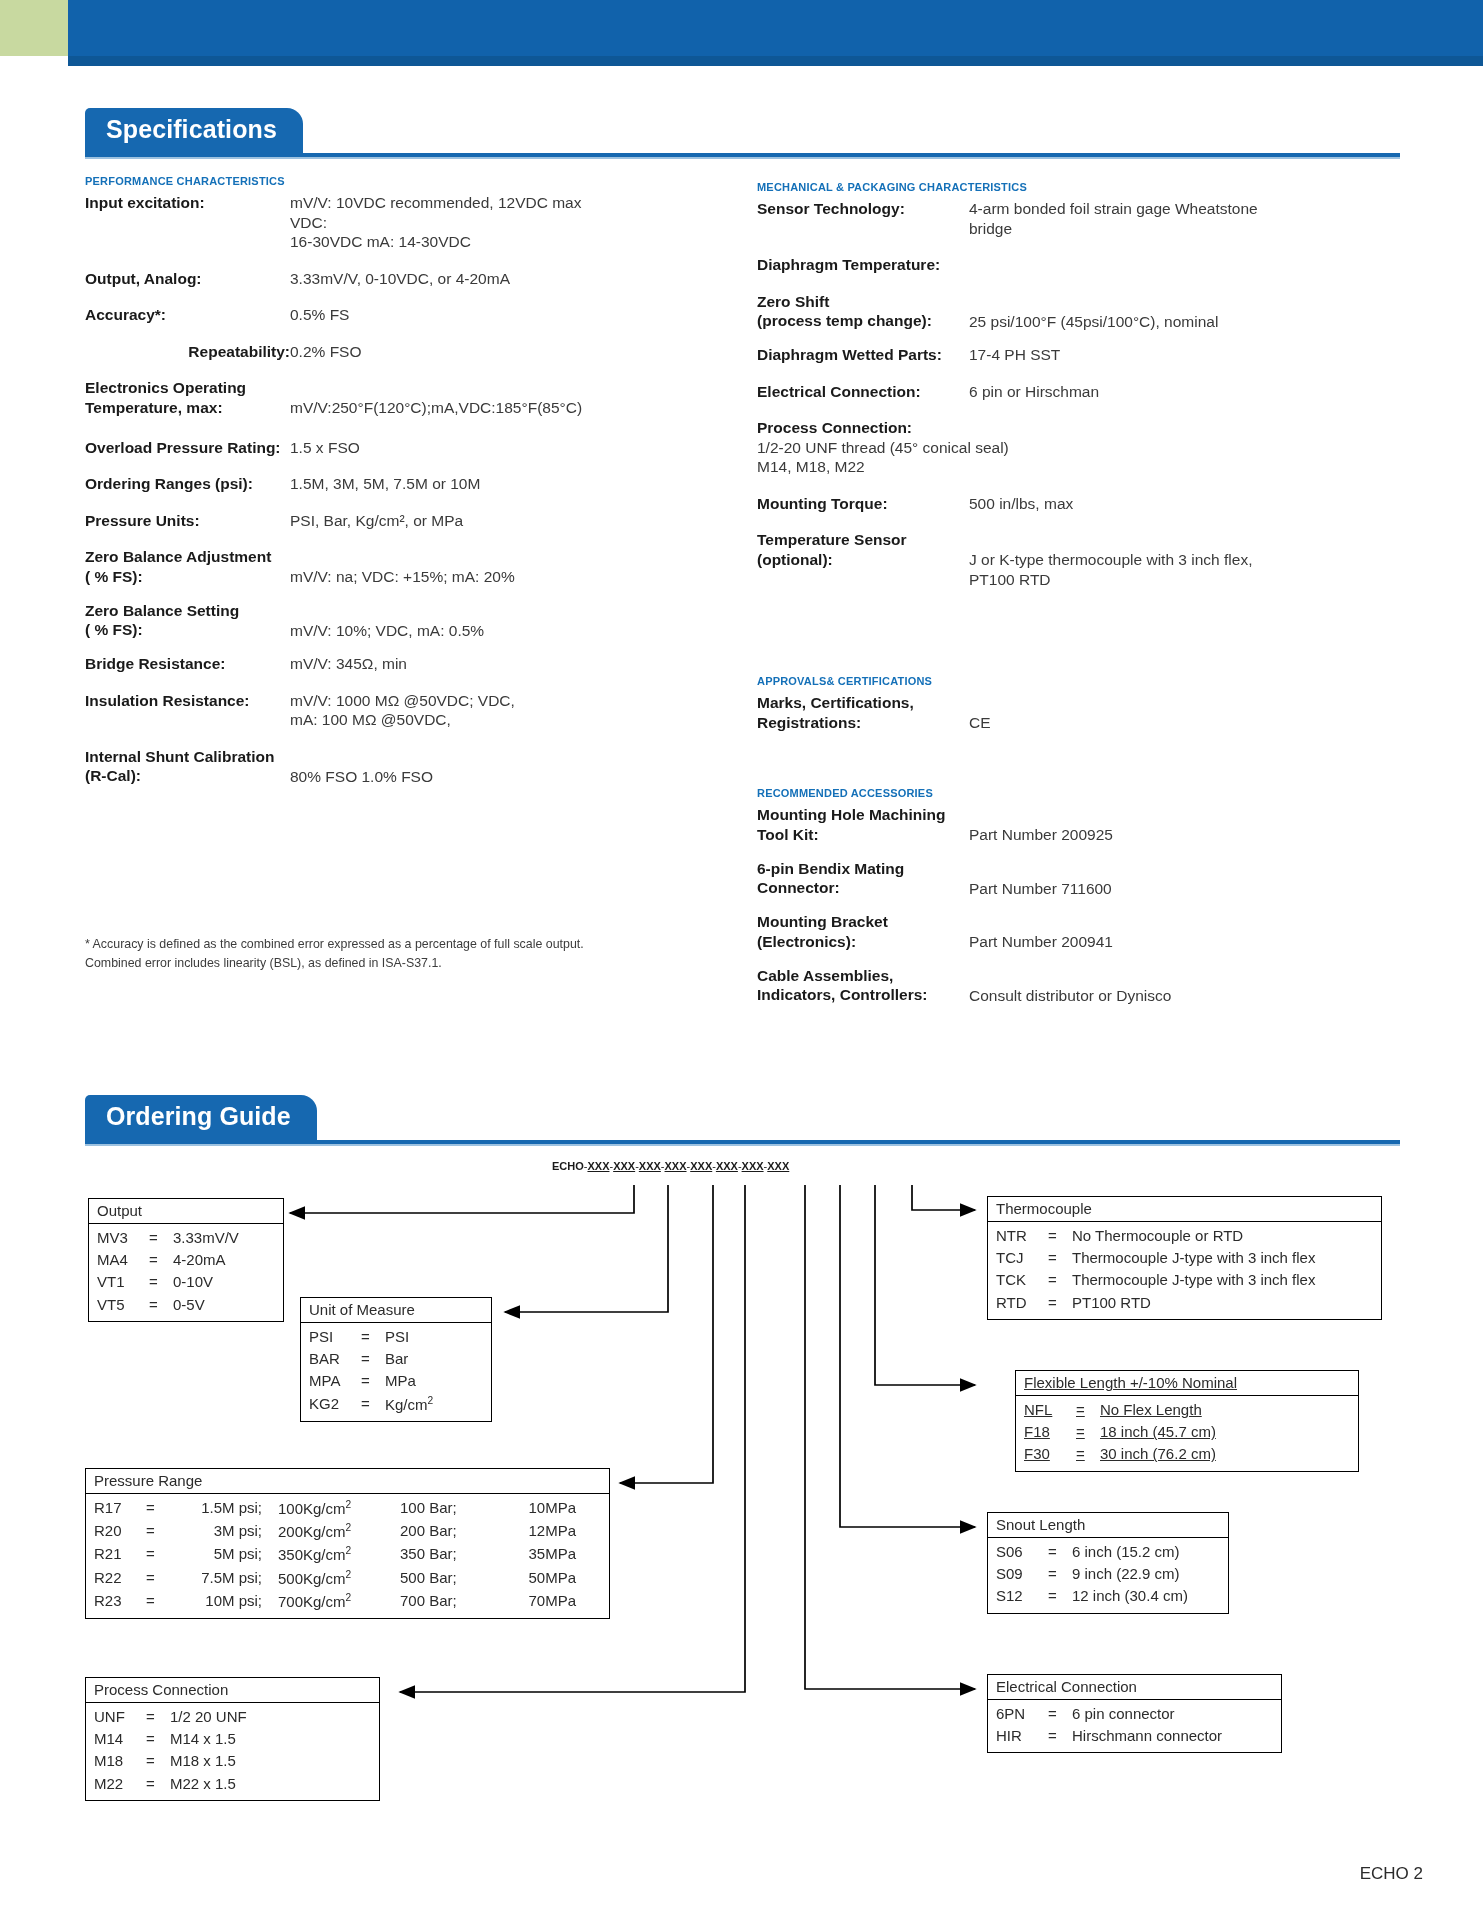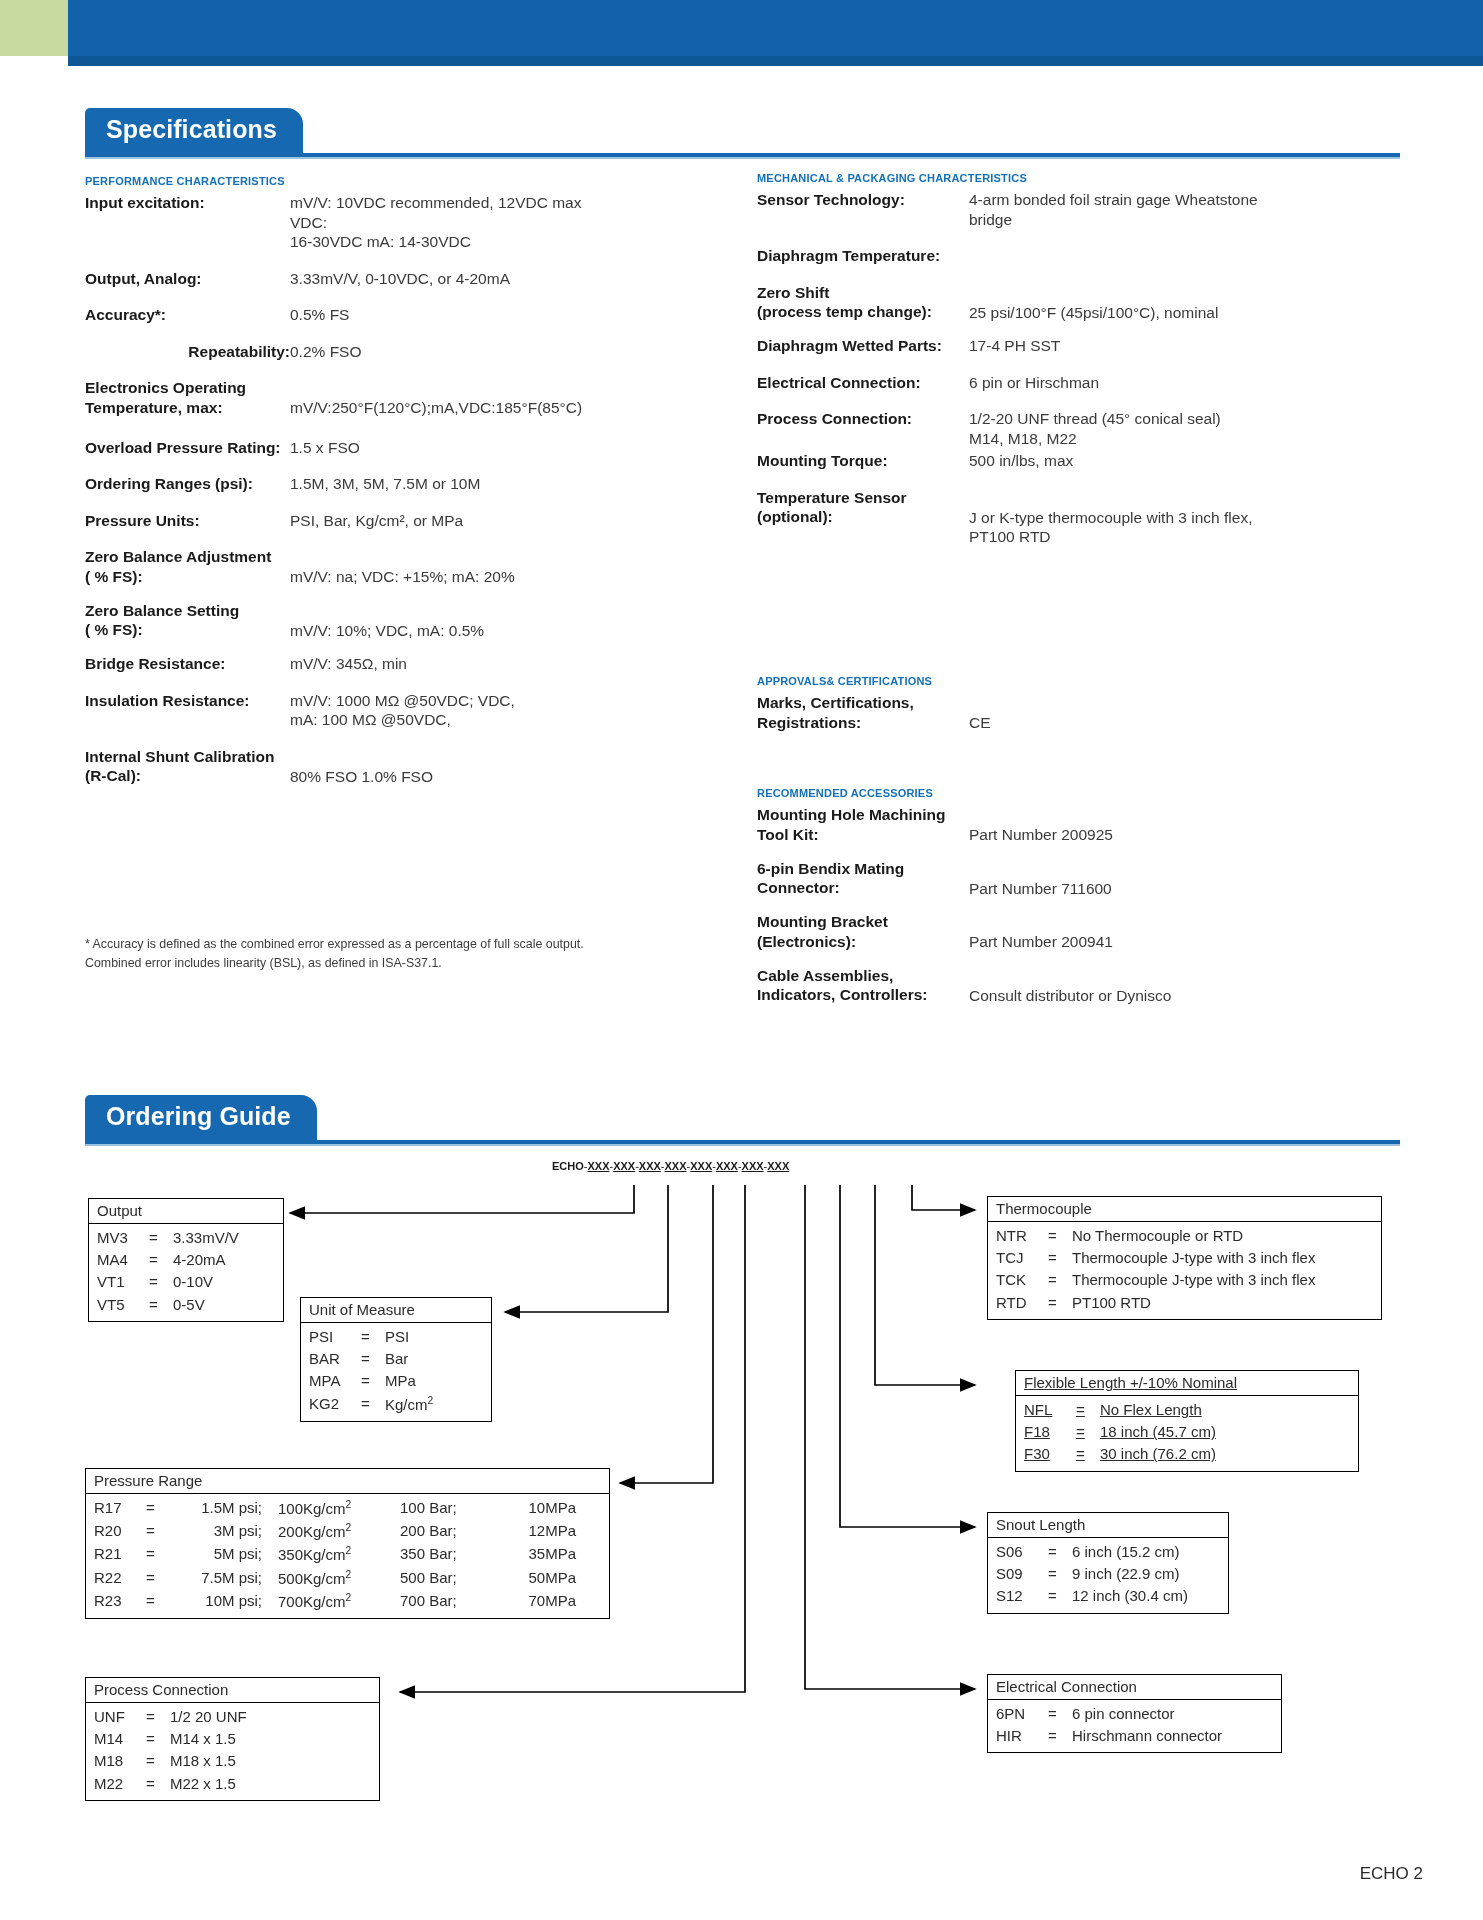--- a/index.html
+++ b/index.html
@@ -196,21 +196,21 @@
         <div class="spec-label" style="width: 205px;">Internal Shunt Calibration
 (R-Cal):</div>
         <div class="spec-value" style="margin-top: 20px;">80% FSO   1.0% FSO</div>
       </div>
     </div>
 </div>
 
 <div class="footnote" style="left:85px; top:935px; width:520px;">* Accuracy is defined as the combined error expressed as a percentage of full scale output.
    Combined error includes linearity (BSL), as defined in ISA-S37.1.</div>
 
-<div class="spec-col" id="mech-col" style="left:757px; top:172px; width:640px;">
+<div class="spec-col" id="mech-col" style="left:757px; top:181px; width:640px;">
   <div class="spec-head">MECHANICAL &amp; PACKAGING CHARACTERISTICS</div>
   <div id="mech-rows">
       <div class="spec-row" style="margin-bottom: 17px;">
         <div class="spec-label" style="width: 212px;">Sensor Technology:</div>
         <div class="spec-value">4-arm bonded foil strain gage Wheatstone
 bridge</div>
       </div>
       <div class="spec-row" style="margin-bottom: 17px;">
         <div class="spec-label" style="width: 212px;">Diaphragm Temperature:</div>
       </div>
@@ -220,21 +220,21 @@
         <div class="spec-value" style="margin-top: 20px;">25 psi/100°F (45psi/100°C), nominal</div>
       </div>
       <div class="spec-row" style="margin-bottom: 17px;">
         <div class="spec-label" style="width: 212px;">Diaphragm Wetted Parts:</div>
         <div class="spec-value">17-4 PH SST</div>
       </div>
       <div class="spec-row" style="margin-bottom: 17px;">
         <div class="spec-label" style="width: 212px;">Electrical Connection:</div>
         <div class="spec-value"> 6 pin or Hirschman</div>
       </div>
-      <div class="spec-row" style="margin-bottom: 3px;">
+      <div class="spec-row" style="margin-bottom: 17px; flex-direction: column;">
         <div class="spec-label" style="width: 212px;">Process Connection:</div>
         <div class="spec-value">1/2-20 UNF thread (45° conical seal)
 M14, M18, M22</div>
       </div>
       <div class="spec-row" style="margin-bottom: 17px;">
         <div class="spec-label" style="width: 212px;">Mounting Torque:</div>
         <div class="spec-value">500 in/lbs, max</div>
       </div>
       <div class="spec-row" style="margin-bottom: 14px;">
         <div class="spec-label" style="width: 212px;">Temperature Sensor

